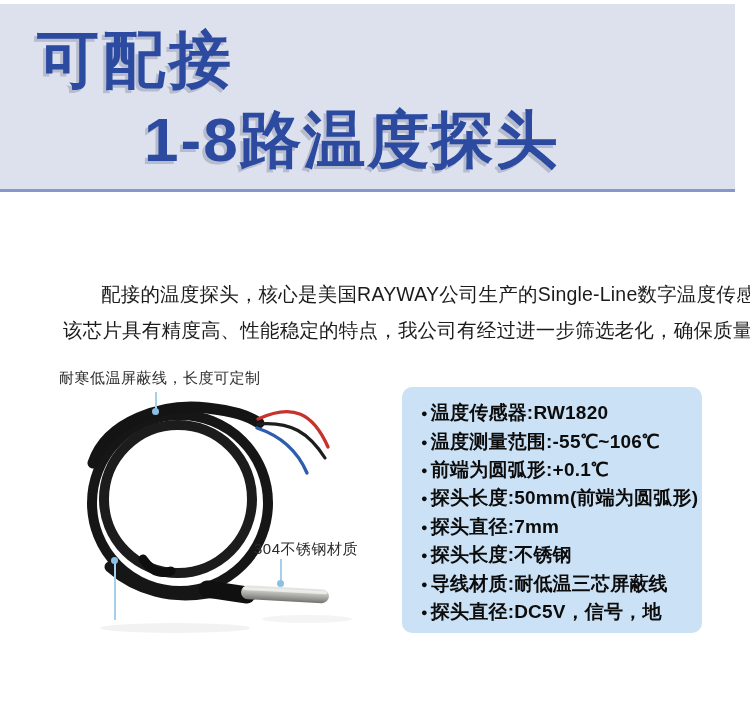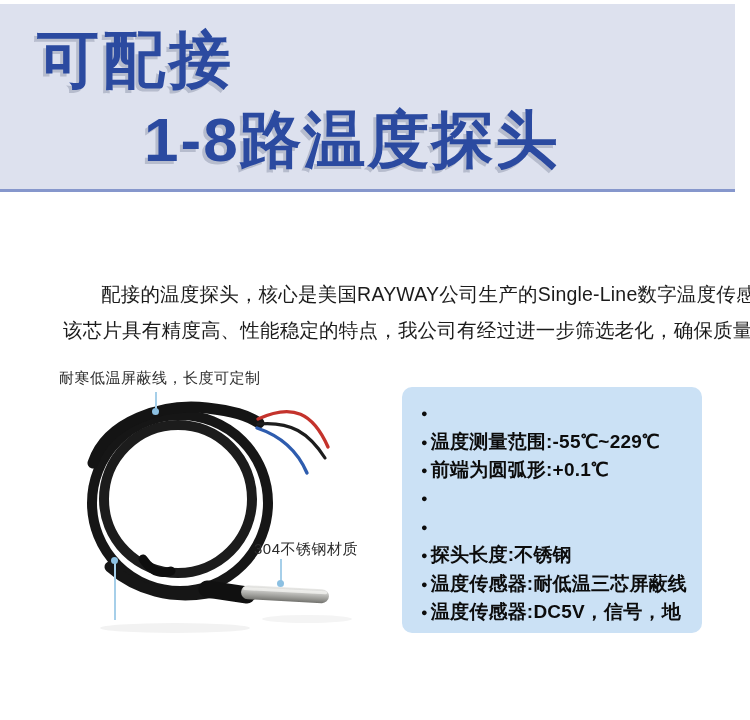--- a/index.html
+++ b/index.html
@@ -113,49 +113,52 @@
   <div class="callout-line co-steel-line"></div>
   <div class="callout-dot  co-steel-dot"></div>
 
   <div class="callout-line co-precision-line"></div>
   <div class="callout-dot  co-precision-dot"></div>
 
   <aside class="spec-panel">
 
       <div class="spec-row">
         <span class="spec-bullet">●</span>
+        <span class="spec-text">温度传感器:RW1820</span>
       </div>
 
       <div class="spec-row">
         <span class="spec-bullet">●</span>
-        <span class="spec-text">温度测量范围:-55℃~229℃</span>
+        <span class="spec-text">温度测量范围:-55℃~106℃</span>
       </div>
 
       <div class="spec-row">
         <span class="spec-bullet">●</span>
         <span class="spec-text">前端为圆弧形:+0.1℃</span>
       </div>
 
       <div class="spec-row">
         <span class="spec-bullet">●</span>
+        <span class="spec-text">探头长度:50mm(前端为圆弧形)</span>
       </div>
 
       <div class="spec-row">
         <span class="spec-bullet">●</span>
+        <span class="spec-text">探头直径:7mm</span>
       </div>
 
       <div class="spec-row">
         <span class="spec-bullet">●</span>
         <span class="spec-text">探头长度:不锈钢</span>
       </div>
 
       <div class="spec-row">
         <span class="spec-bullet">●</span>
-        <span class="spec-text">温度传感器:耐低温三芯屏蔽线</span>
+        <span class="spec-text">导线材质:耐低温三芯屏蔽线</span>
       </div>
 
       <div class="spec-row">
         <span class="spec-bullet">●</span>
-        <span class="spec-text">温度传感器:DC5V，信号，地</span>
+        <span class="spec-text">探头直径:DC5V，信号，地</span>
       </div>
     </aside>
 
 </div>
 
 </body></html>

